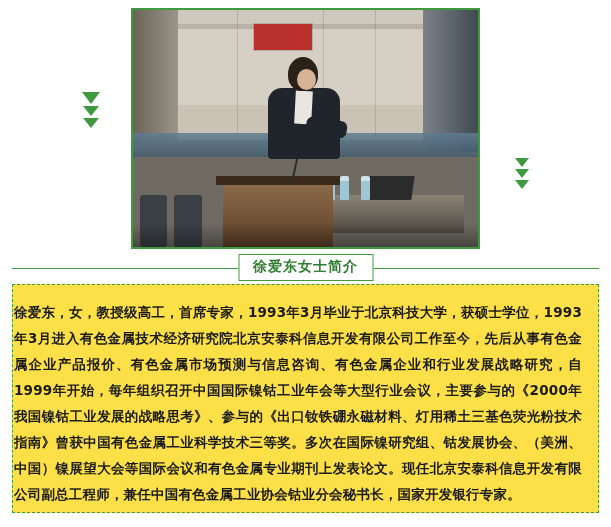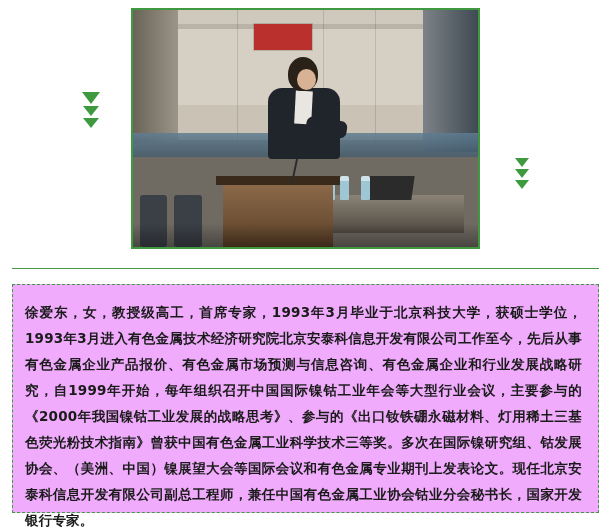--- a/index.html
+++ b/index.html
@@ -242,22 +242,22 @@
 
   
   .text-panel {
     position: absolute;
     left: 12px;
     right: 12px;
     top: 284px;
     bottom: 14px;
     border: 1px dashed #3f9a3f;
     box-sizing: border-box;
-    padding: 14px 16px 10px 12px;
-    background: #f0abfc;
+    padding: 14px 16px 10px 1px;
+    background: #fde047;
   }
   .bio-text {
     margin: 0;
     color: #1b1b1b;
     font-size: 13.5px;
     line-height: 26px;
     text-align: justify;
     text-justify: inter-ideograph;
     letter-spacing: .2px;
     font-weight: bold;
@@ -303,18 +303,19 @@
     <div class="arrow"></div>
   </div>
 
   <div class="arrows right">
     <div class="arrow"></div>
     <div class="arrow"></div>
     <div class="arrow"></div>
   </div>
 
   <div class="title-rule"></div>
+  <div class="title-box">徐爱东女士简介</div>
 
   <div class="text-panel">
     <p class="bio-text">徐爱东，女，教授级高工，首席专家，1993年3月毕业于北京科技大学，获硕士学位，1993年3月进入有色金属技术经济研究院北京安泰科信息开发有限公司工作至今，先后从事有色金属企业产品报价、有色金属市场预测与信息咨询、有色金属企业和行业发展战略研究，自1999年开始，每年组织召开中国国际镍钴工业年会等大型行业会议，主要参与的《2000年我国镍钴工业发展的战略思考》、参与的《出口钕铁硼永磁材料、灯用稀土三基色荧光粉技术指南》曾获中国有色金属工业科学技术三等奖。多次在国际镍研究组、钴发展协会、（美洲、中国）镍展望大会等国际会议和有色金属专业期刊上发表论文。现任北京安泰科信息开发有限公司副总工程师，兼任中国有色金属工业协会钴业分会秘书长，国家开发银行专家。</p>
   </div>
 
 </div>
 
 </body></html>

